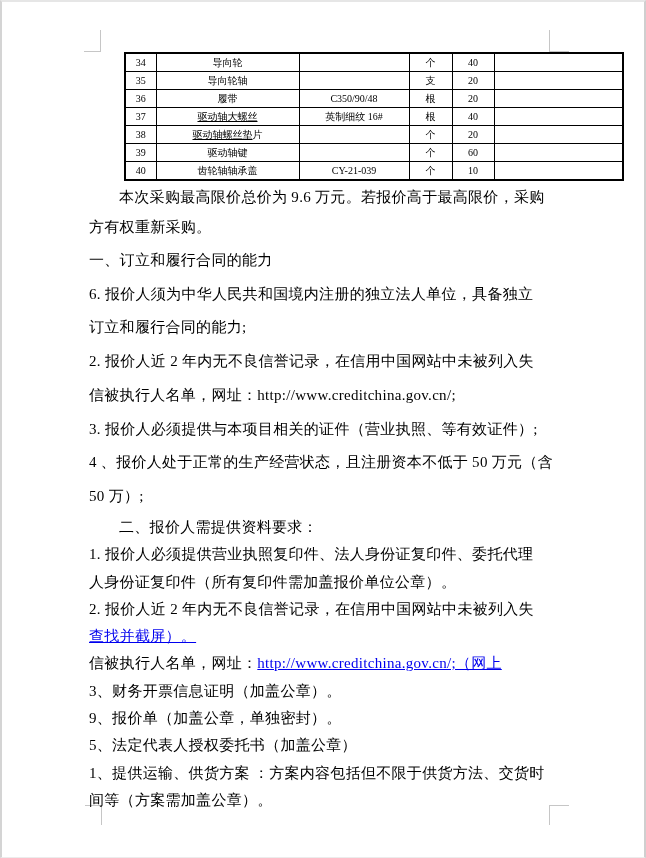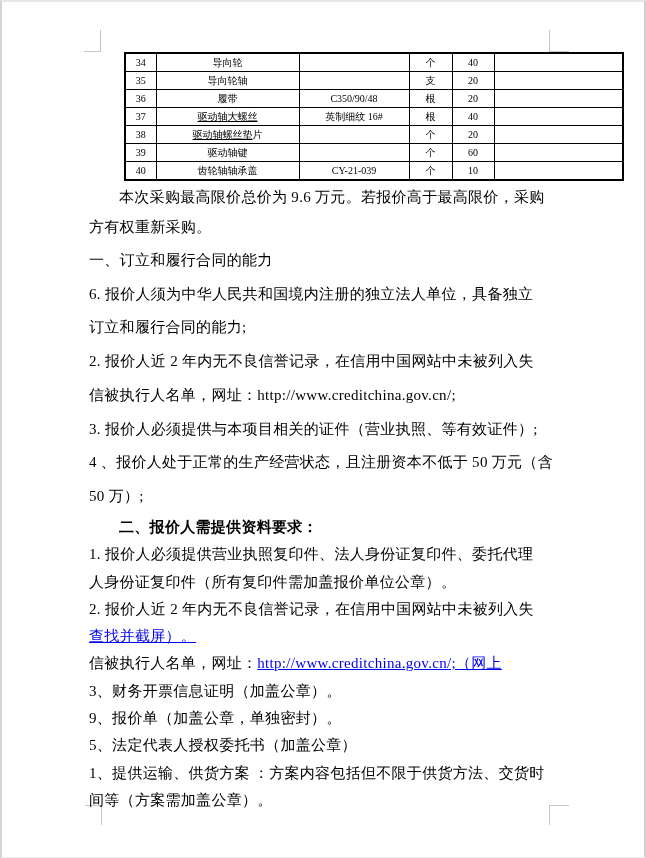--- a/index.html
+++ b/index.html
@@ -31,21 +31,21 @@
     text-align:center;vertical-align:middle;
     overflow:hidden;white-space:nowrap;
   }
   
   .grp{position:absolute;left:87px;width:449px;font-size:15px;white-space:nowrap;letter-spacing:0.3px;}
   #grp-intro{top:180px;line-height:30px;}
   #grp-sec1{top:242px;line-height:33.7px;}
   #grp-sec2{top:512px;line-height:27.3px;}
   .line{height:auto;}
   .ind{text-indent:2em;}
-  .b{font-weight:bold;}
+  .b{font-weight:normal;}
   .l{color:#0000ee;text-decoration:underline;cursor:pointer;}
   .u{text-decoration:underline;}
 </style>
 </head>
 <body>
 
 <div class="page">
 
   <div class="crop" id="cm-tl"></div>
   <div class="crop" id="cm-tr"></div>

